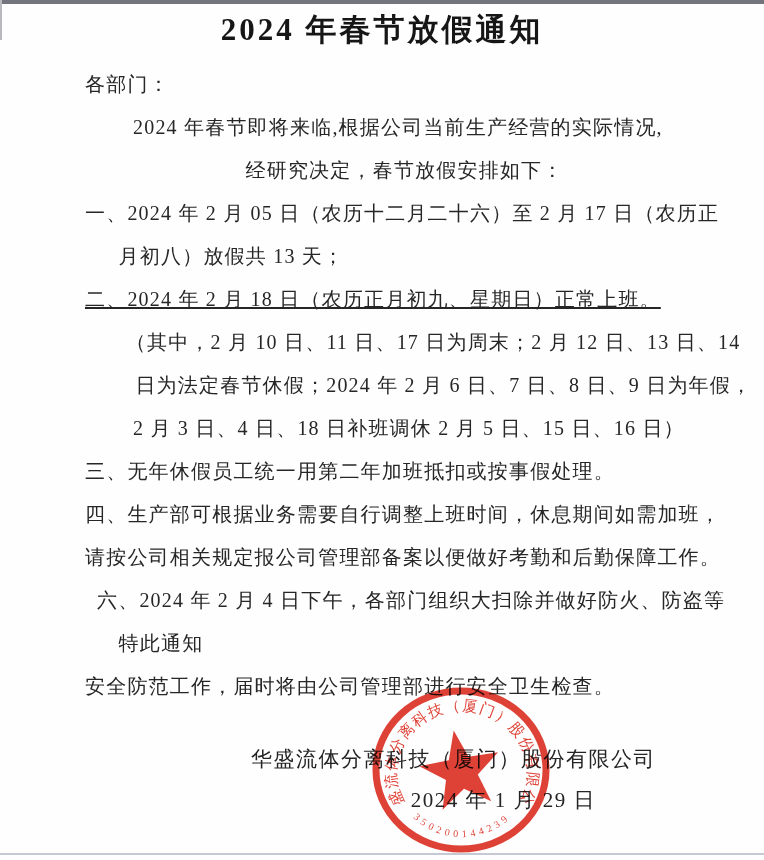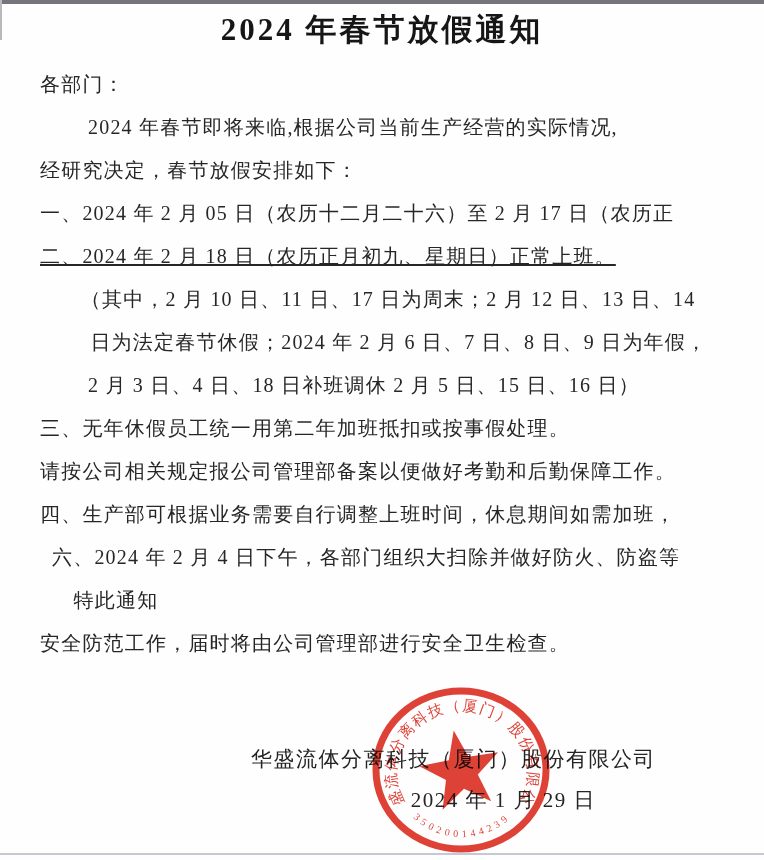--- a/index.html
+++ b/index.html
@@ -31,21 +31,21 @@
     margin:0;
     padding-top:9px;
     text-align:center;
     font-size:31px;
     font-weight:bold;
     letter-spacing:3px;
     color:#161616;
     white-space:nowrap;
   }
   .doc-body{
-    padding-left:40px;
+    padding-left:85px;
     padding-right:40px;
     padding-top:12px;
     font-size:20px;
     letter-spacing:1.2px;
   }
   .doc-line{
     height:43px;
     line-height:43px;
     white-space:nowrap;
     color:#262626;
@@ -85,29 +85,30 @@
 <div class="page">
 
   <div class="scan-top-band"></div>
   <div class="scan-left-edge"></div>
 
   <h1 class="doc-title">2024 年春节放假通知</h1>
 
   <div class="doc-body">
       <div class="doc-line" style="padding-left: 0px;">各部门：</div>
       <div class="doc-line" style="padding-left: 48px;">2024 年春节即将来临,根据公司当前生产经营的实际情况,</div>
-      <div class="doc-line" style="padding-left: 0px;">经研究决定，春节放假安排如下：</div>
+      <div class="doc-line" style="padding-left: 0px; text-align: center;">经研究决定，春节放假安排如下：</div>
       <div class="doc-line" style="padding-left: 0px;">一、2024 年 2 月 05 日（农历十二月二十六）至 2 月 17 日（农历正</div>
+      <div class="doc-line" style="padding-left: 33.6px;">月初八）放假共 13 天；</div>
       <div class="doc-line" style="padding-left: 0px; text-decoration: underline;">二、2024 年 2 月 18 日（农历正月初九、星期日）正常上班。</div>
       <div class="doc-line" style="padding-left: 40.8px;">（其中，2 月 10 日、11 日、17 日为周末；2 月 12 日、13 日、14</div>
       <div class="doc-line" style="padding-left: 50.4px;">日为法定春节休假；2024 年 2 月 6 日、7 日、8 日、9 日为年假，</div>
       <div class="doc-line" style="padding-left: 48px;">2 月 3 日、4 日、18 日补班调休 2 月 5 日、15 日、16 日）</div>
       <div class="doc-line" style="padding-left: 0px;">三、无年休假员工统一用第二年加班抵扣或按事假处理。</div>
+      <div class="doc-line" style="padding-left: 0px;">四、生产部可根据业务需要自行调整上班时间，休息期间如需加班，</div>
       <div class="doc-line" style="padding-left: 0px;">请按公司相关规定报公司管理部备案以便做好考勤和后勤保障工作。</div>
-      <div class="doc-line" style="padding-left: 0px;">四、生产部可根据业务需要自行调整上班时间，休息期间如需加班，</div>
       <div class="doc-line" style="padding-left: 0px; margin-left: 12px;">六、2024 年 2 月 4 日下午，各部门组织大扫除并做好防火、防盗等</div>
       <div class="doc-line" style="padding-left: 33.6px;">特此通知</div>
       <div class="doc-line" style="padding-left: 0px;">安全防范工作，届时将由公司管理部进行安全卫生检查。</div>
     </div>
 
   <div class="sig-block">
     <div class="sig-company">华盛流体分离科技（厦门）股份有限公司</div>
     <div class="sig-date">2024 年 1 月 29 日</div>
   </div>
 

